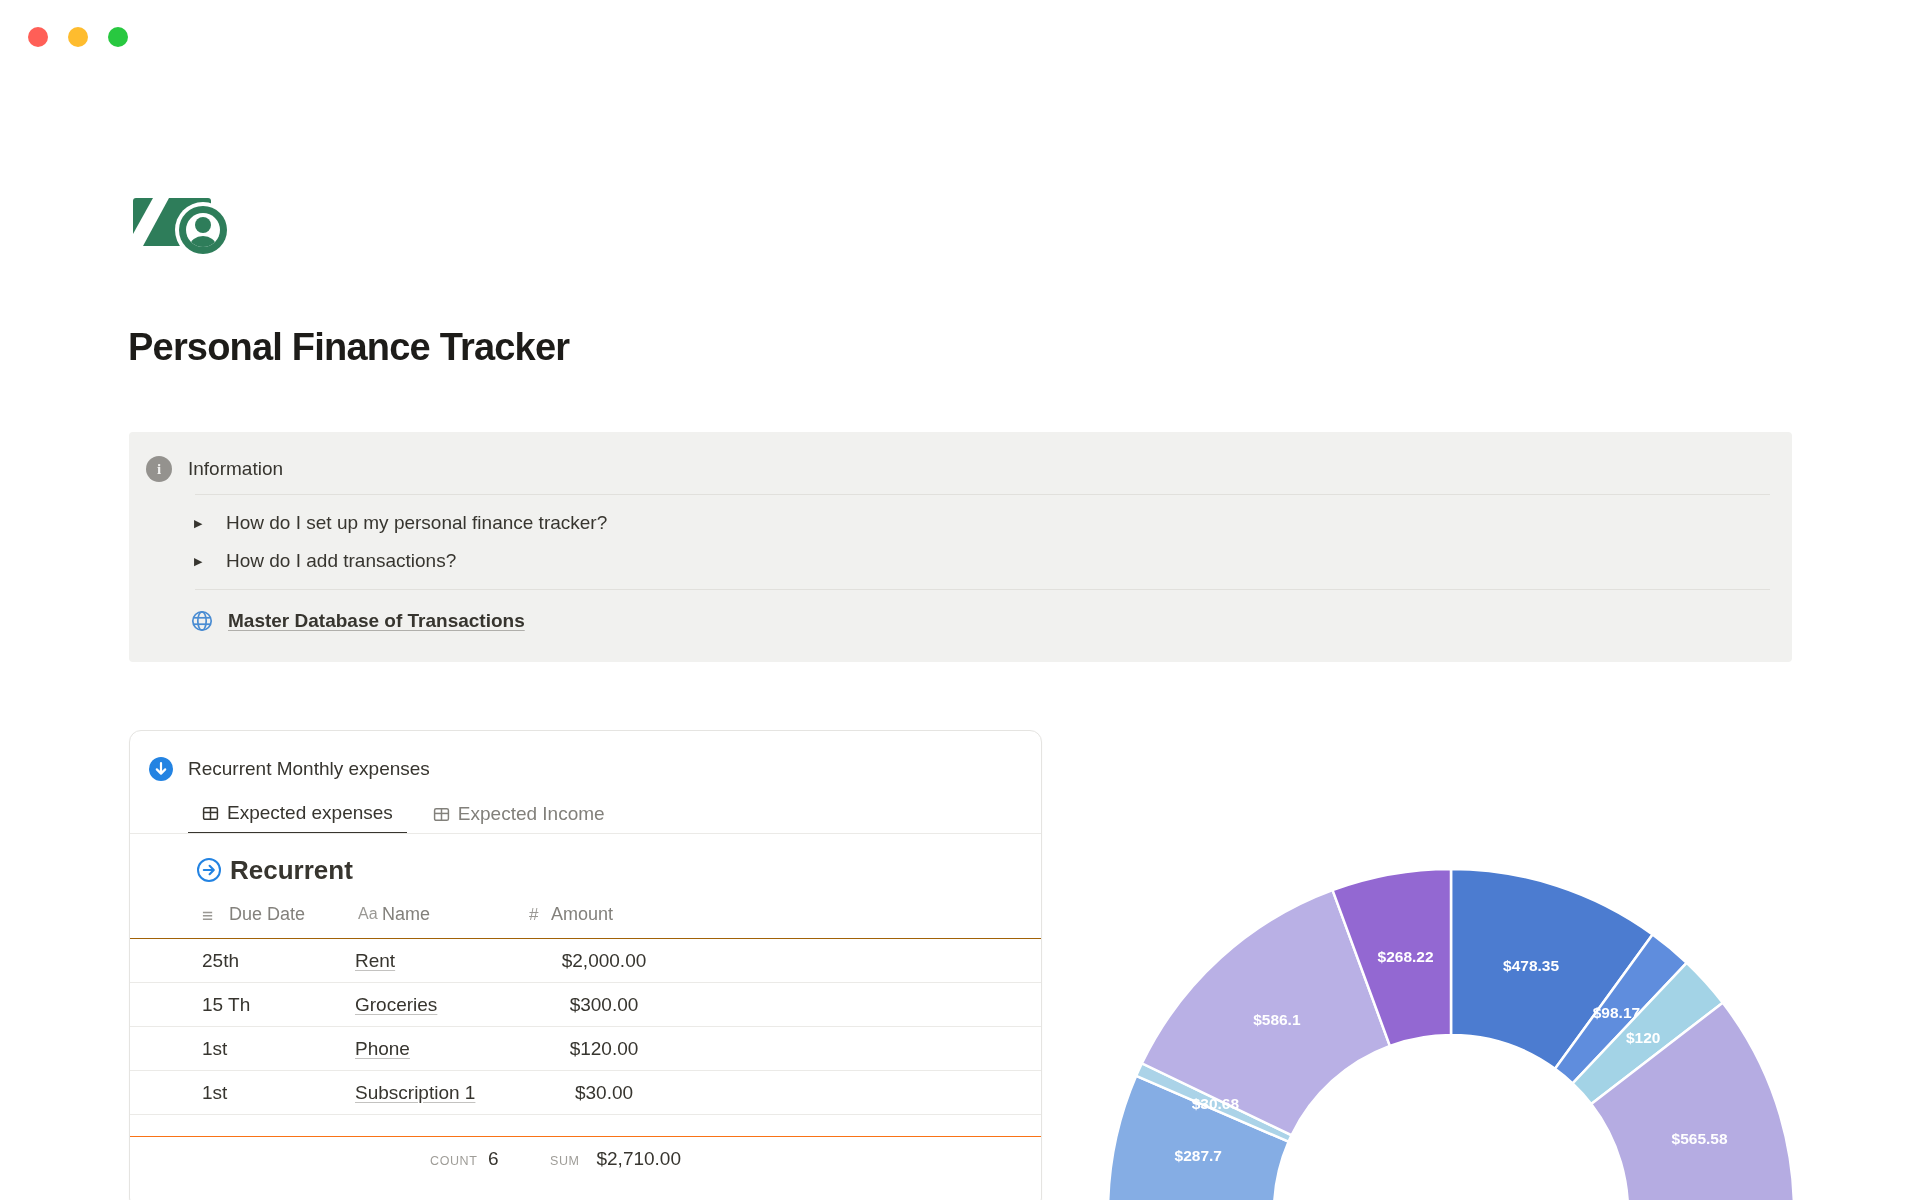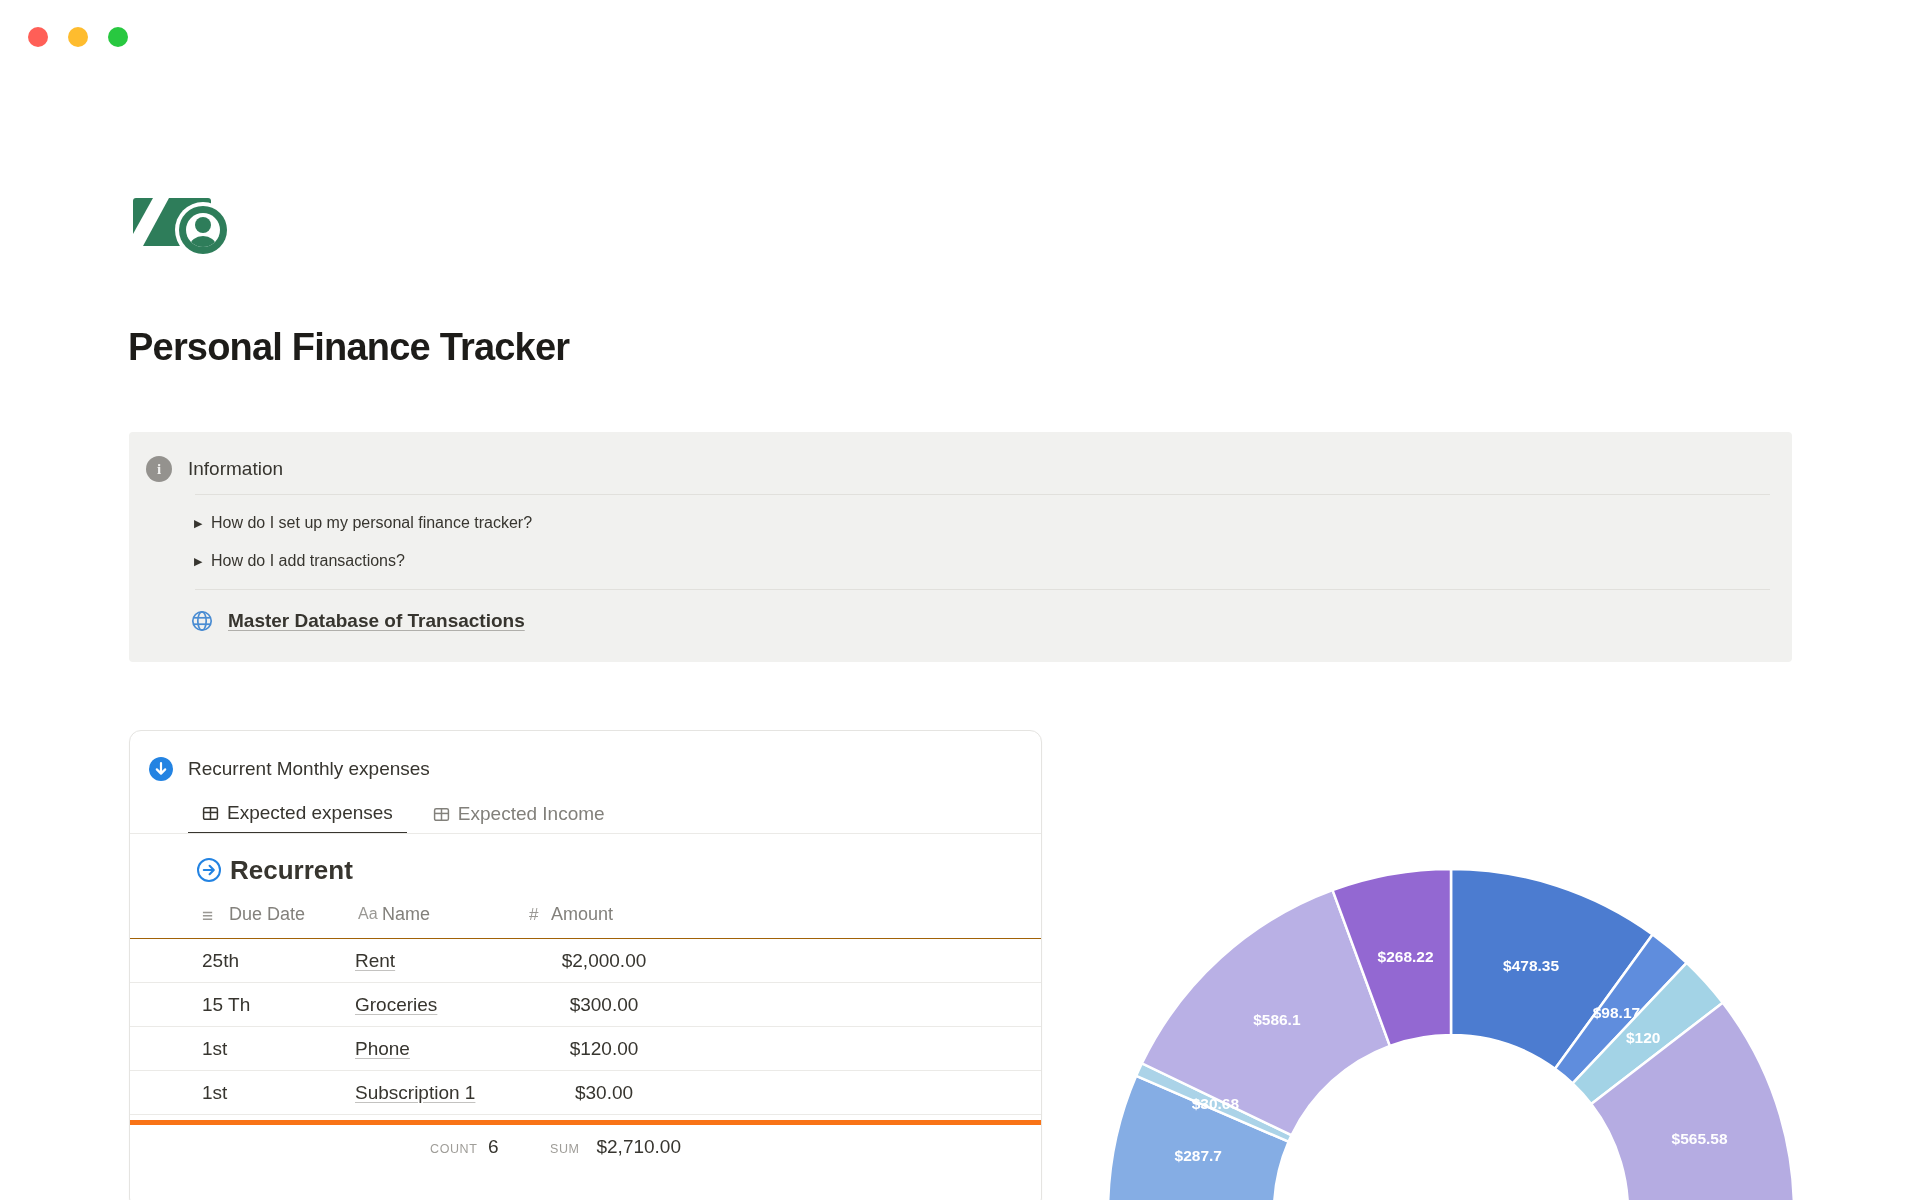--- a/index.html
+++ b/index.html
@@ -32,21 +32,21 @@
     border-radius:50%; background:#94928e; color:#f1f1ef;
     font-size:15px; font-weight:700; text-align:center; line-height:26px;
     font-family:"Liberation Serif","DejaVu Serif",serif;
   }
   .callout-title { position:absolute; left:59px; top:26px; font-size:19px; line-height:22px; }
   .callout-divider { position:absolute; left:66px; width:1575px; height:1px; background:#e1e0dc; }
   .cd1 { top:62px; } .cd2 { top:157px; }
   .toggle-row { position:absolute; left:62px; height:28px; display:flex; align-items:center; cursor:pointer; }
   .tr1 { top:77px; } .tr2 { top:115px; }
   .toggle-tri { width:20px; font-size:11px; color:#37352f; display:inline-block; text-align:left; padding-left:3px; }
-  .toggle-label { font-size:16px; }
+  .toggle-label { font-size:19px; margin-left:15px; }
   .link-row { position:absolute; left:62px; top:174px; height:30px; display:flex; align-items:center; cursor:pointer; }
   .globe-wrap { width:24px; height:24px; margin-left:-1px; }
   .link-label {
     font-size:19px; font-weight:600; margin-left:14px;
     text-decoration:underline; text-decoration-color:rgba(55,53,47,.35); text-underline-offset:3px;
   }
 
   
   .card {
     left:129px; top:730px; width:913px; height:480px;
@@ -74,21 +74,21 @@
   .trow { position:relative; height:44px; border-bottom:1px solid #ebeae7; font-size:19px; }
   .cell { position:absolute; top:11px; }
   .c-due { left:72px; width:150px; }
   .c-name { left:225px; }
   .c-name span {
     font-weight:500; cursor:pointer;
     text-decoration:underline; text-decoration-color:rgba(55,53,47,.3); text-underline-offset:3px;
   }
   .c-amt { left:395px; width:158px; text-align:center; }
 
-  .tfoot { position:absolute; left:0; top:389px; width:100%; height:47px; background:#fff; border-top:5px solid #f97316; }
+  .tfoot { position:absolute; left:0; top:405px; width:100%; height:47px; background:#fff; border-top:1px solid #f97316; }
   .calc-label { position:absolute; top:17px; font-size:12.5px; letter-spacing:.6px; color:#9f9d98; text-transform:uppercase; cursor:pointer; }
   .calc-value { position:absolute; top:11px; font-size:19px; color:#37352f; }
   .f-count-label { left:300px; } .f-count-value { left:358px; }
   .f-sum-label { left:420px; } .f-sum-value { right:360px; }
 
   
   .chart-wrap { left:1051px; top:862px; width:800px; height:500px; }
   .donut-label {
     fill:#ffffff; font-size:15.5px; font-weight:600;
     font-family:"Liberation Sans","DejaVu Sans",sans-serif; pointer-events:none;

